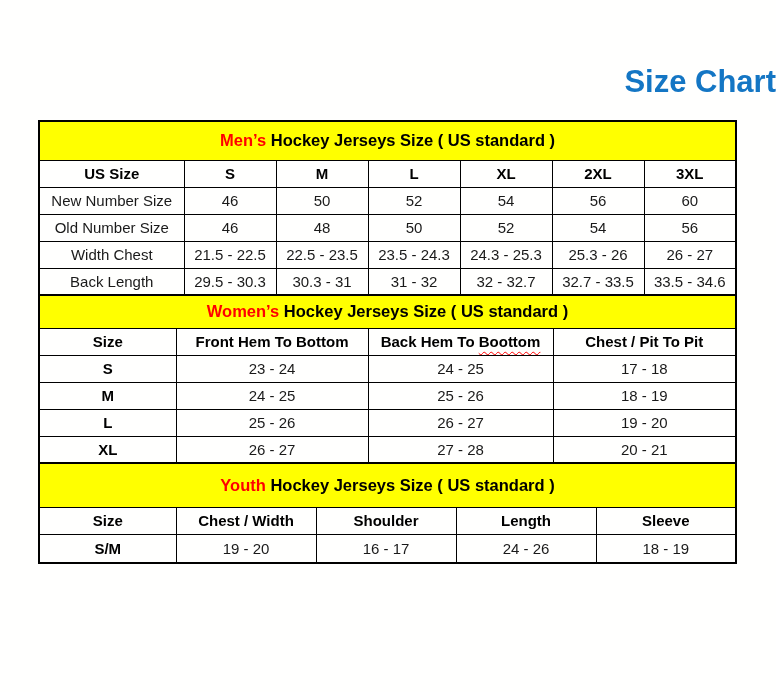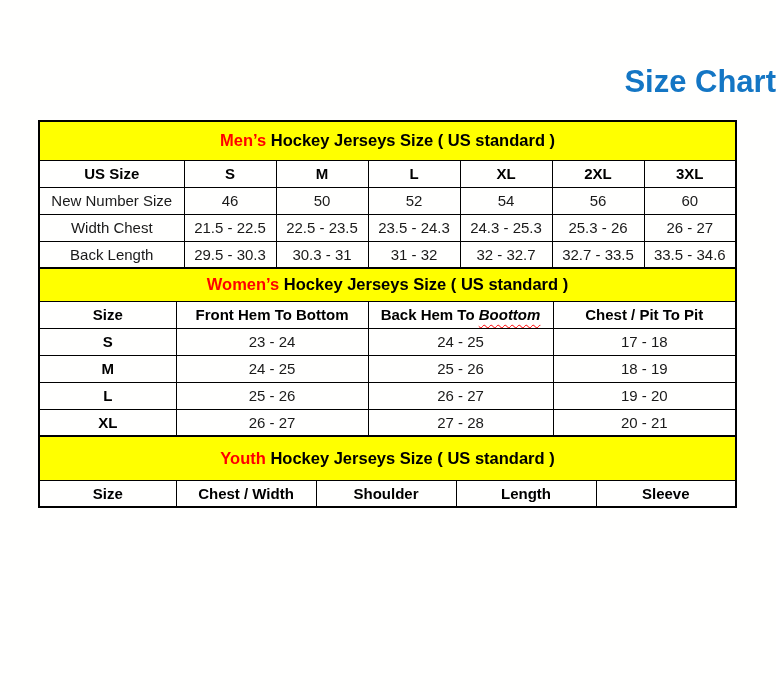--- a/index.html
+++ b/index.html
@@ -73,21 +73,20 @@
   .womens col.c2    { width: 185px; }
   .womens col.c3    { width: 183px; }
   .youth  col       { width: 140px; }
   .youth  col.c0    { width: 137px; }
   .wavy {
     text-decoration-line: underline;
     text-decoration-style: wavy;
     text-decoration-color: var(--accent-red);
     text-decoration-thickness: 1px;
     text-underline-offset: 4px;
-    font-style: italic;
   }
 </style>
 </head>
 <body>
 
 <h1 class="page-title">Size Chart</h1>
 
 <div class="tables" id="tables">
   <table class="size-table mens">
     <colgroup>
@@ -117,20 +116,29 @@
         <tr>
           <td class="rowlabel">New Number Size</td>
           <td>46</td>
           <td>50</td>
           <td>52</td>
           <td>54</td>
           <td>56</td>
           <td>60</td>
         </tr>
         <tr>
+          <td class="rowlabel">Old Number Size</td>
+          <td>46</td>
+          <td>48</td>
+          <td>50</td>
+          <td>52</td>
+          <td>54</td>
+          <td>56</td>
+        </tr>
+        <tr>
           <td class="rowlabel">Width Chest</td>
           <td>21.5 - 22.5</td>
           <td>22.5 - 23.5</td>
           <td>23.5 - 24.3</td>
           <td>24.3 - 25.3</td>
           <td>25.3 - 26</td>
           <td>26 - 27</td>
         </tr>
         <tr>
           <td class="rowlabel">Back Length</td>
@@ -204,15 +212,22 @@
       </tr>
       <tr class="header-row">
           <th>Size</th>
           <th>Chest / Width</th>
           <th>Shoulder</th>
           <th>Length</th>
           <th>Sleeve</th>
         </tr>
     </thead>
     <tbody class="rows">
+        <tr>
+          <td class="rowlabel bold-label">S/M</td>
+          <td>19 - 20</td>
+          <td>16 - 17</td>
+          <td>24 - 26</td>
+          <td>18 - 19</td>
+        </tr>
       </tbody>
   </table>
 </div>
 
 </body></html>

